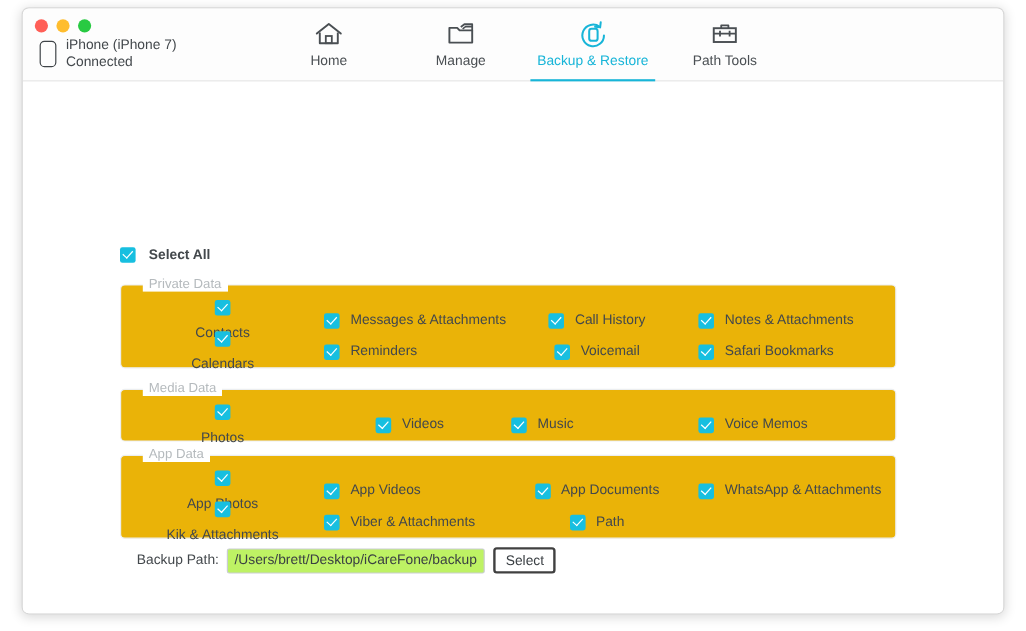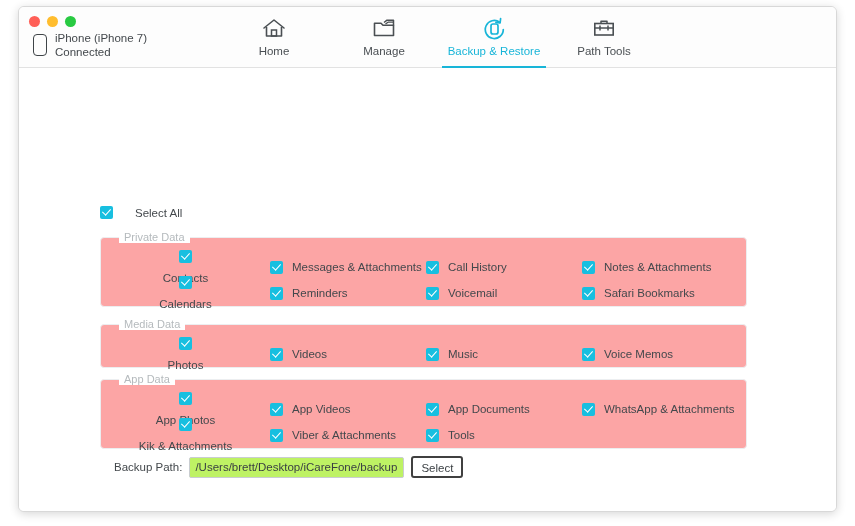--- a/index.html
+++ b/index.html
@@ -145,22 +145,23 @@
   }
   #headline .hl-accent { color: #18b5d8; }
 
   
   #select-all-row {
     position: absolute;
     left: 81px;
     top: 138px;
     display: flex;
     align-items: center;
-    gap: 22px;
+    gap: 11px;
     cursor: pointer;
+    font-weight: bold;
   }
   #select-all-label {
     font-size: 11.5px;
     color: #43484c;
   }
 
   
   .cb {
     width: 13px;
     height: 13px;
@@ -183,21 +184,21 @@
   }
 
   
   .section {
     position: absolute;
     left: 81px;
     width: 647px;
     border: 1px solid #eceef0;
     border-radius: 4px;
     box-sizing: border-box;
-    background: #fca5a5;
+    background: #eab308;
   }
   .section-legend {
     position: absolute;
     left: 18px;
     top: -7px;
     background: #ffffff;
     padding: 0 5px;
     font-size: 11px;
     color: #b5babd;
     white-space: nowrap;
@@ -218,21 +219,21 @@
     padding-left: 13px;
     cursor: pointer;
   }
   .cb-item .cb-label {
     font-size: 11.5px;
     color: #43484c;
     white-space: nowrap;
   }
   .col-0 { width: 156px; flex-direction: column; }
   .col-1 { width: 156px; }
-  .col-2 { width: 156px; }
+  .col-2 { width: 156px; justify-content: center; }
   .col-3 { width: 170px; }
 
   #section-private { top: 169px; height: 70px; }
   #section-media   { top: 256px; height: 44px; }
   #section-app     { top: 311px; height: 70px; }
 
   
   #backup-path-row {
     position: absolute;
     left: 95px;
@@ -443,21 +444,21 @@
           <span class="cb-item col-0">
             <span class="cb"></span>
             <span class="cb-label">Kik &amp; Attachments</span>
           </span>
           <span class="cb-item col-1">
             <span class="cb"></span>
             <span class="cb-label">Viber &amp; Attachments</span>
           </span>
           <span class="cb-item col-2">
             <span class="cb"></span>
-            <span class="cb-label">Tools</span>
+            <span class="cb-label">Path</span>
           </span>
           <span class="cb-item col-3"></span>
         </div>
       </div>
     </div>
 
     <div id="backup-path-row">
       <span id="backup-path-label">Backup Path:</span>
       <input id="backup-path-input" type="text" value="/Users/brett/Desktop/iCareFone/backup" style="">
       <button id="select-path-button">Select</button>

